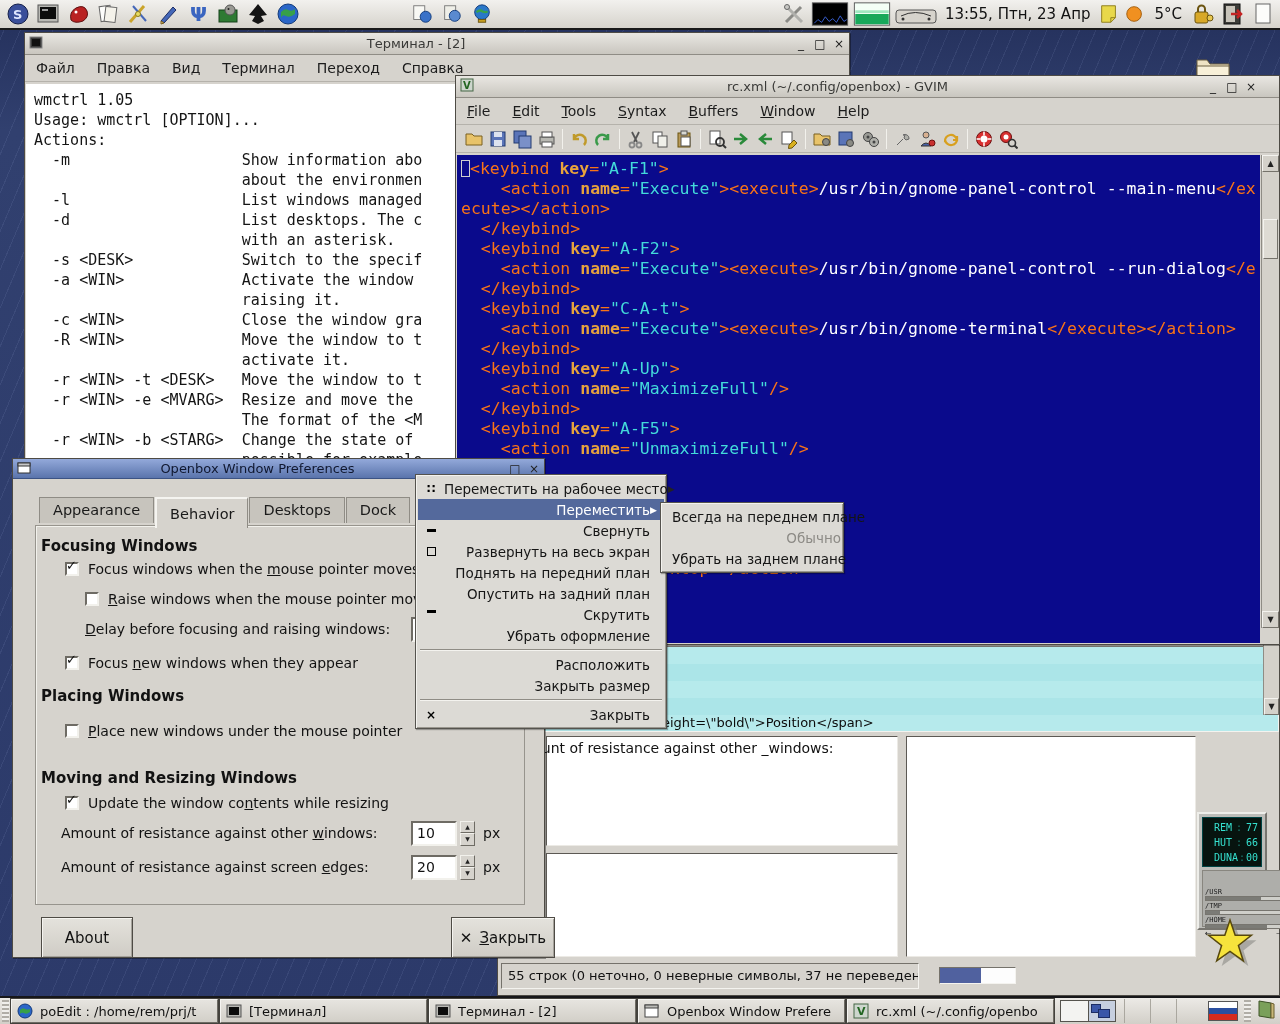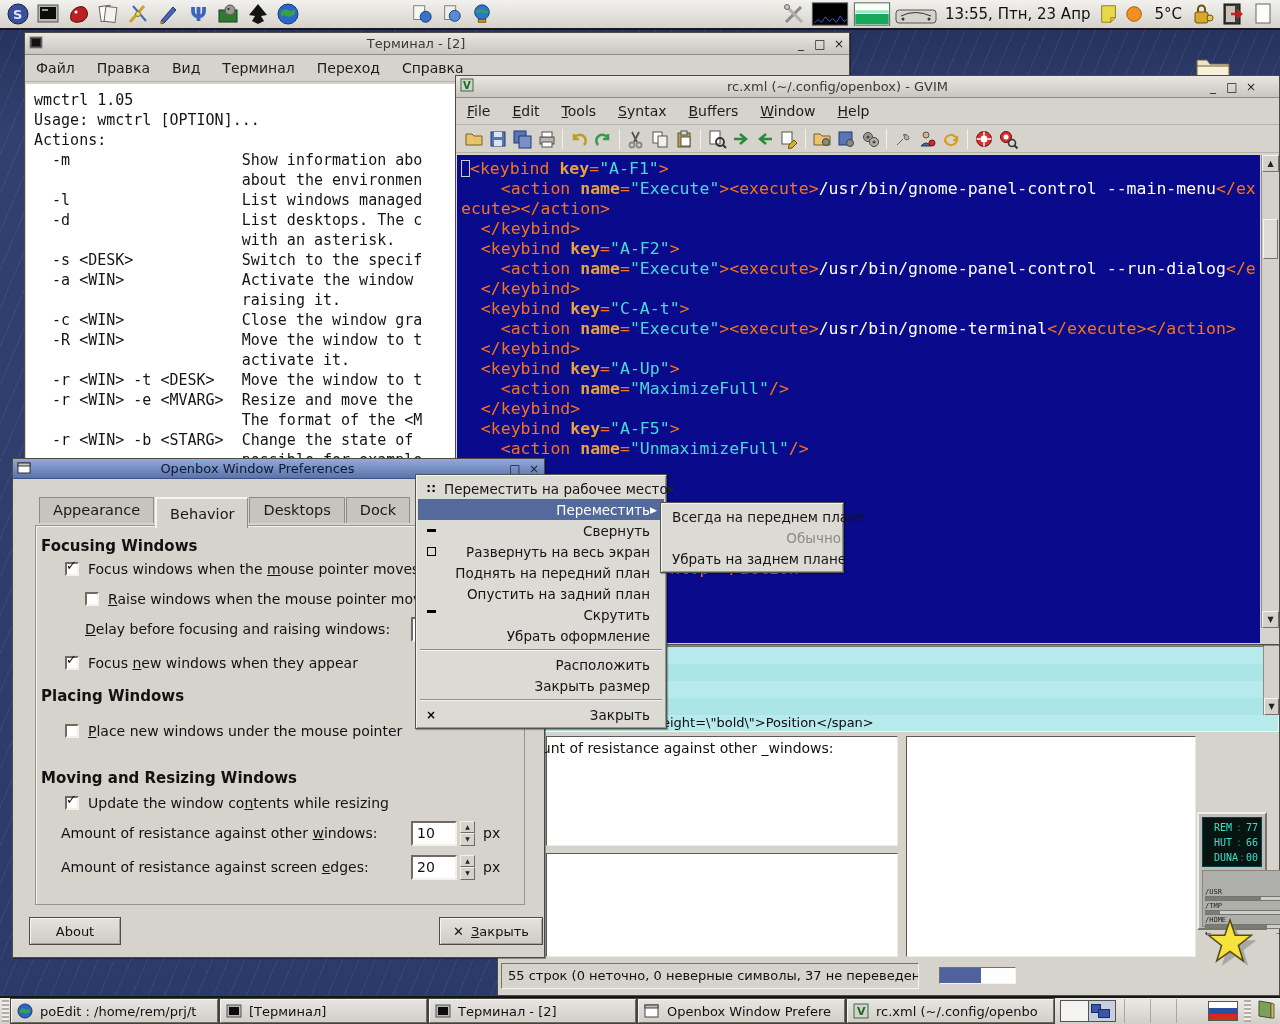--- a/index.html
+++ b/index.html
@@ -89,23 +89,23 @@
   .cbrow { position:absolute; display:flex; align-items:center; white-space:nowrap; }
   .cb { width:14px; height:14px; background:#fff; border:2px solid;
     border-color:#6e6b64 #f2f1ec #f2f1ec #6e6b64; margin-right:9px; position:relative; flex:none; }
   .cb .chk { position:absolute; left:-1px; top:-6px; font-size:13px; font-weight:bold; color:#101010; }
   .cbl, .srl { font-size:14px; color:#121212; }
   .inbox { background:#fff; border:2px solid; border-color:#6e6b64 #f2f1ec #f2f1ec #6e6b64;
     height:25px; font-size:14px; color:#111; padding:2px 4px; }
   .spinner { width:15px; height:25px; display:flex; flex-direction:column; margin-left:1px; }
   .spb { flex:1; background:#d6d3cd; border:1px solid; border-color:#f2f1ec #6e6b64 #6e6b64 #f2f1ec;
     font-size:6px; line-height:9px; text-align:center; color:#222; }
-  .gbtn { position:absolute; height:28px; background:linear-gradient(#e4e2dc,#cfccc5);
+  .gbtn { position:absolute; height:41px; background:linear-gradient(#e4e2dc,#cfccc5);
     border:1px solid #4e4b45; box-shadow:inset 1px 1px 0 #f5f4f0, inset -1px -1px 0 #a5a29b;
-    font-size:13px; color:#121212; display:flex; align-items:center; justify-content:center; }
+    font-size:15px; color:#121212; display:flex; align-items:center; justify-content:center;margin-left:12px; }
 
   
   .omenu { position:absolute; background:#dcdad5; border:1px solid #55534e;
     box-shadow:inset 1px 1px 0 #f4f3ef, inset -1px -1px 0 #9a978f, 1px 1px 1px rgba(0,0,0,.3);
     padding:3px 2px; }
   .mitem { height:21px; display:flex; align-items:center; font-size:13.5px; color:#151515; }
   .mico { width:26px; flex:none; text-align:center; font-weight:bold; font-size:12px; color:#000;
     display:flex; align-items:center; justify-content:center; }
   .mlab { flex:1; white-space:nowrap;text-align:right; }
   .marr { width:14px; font-size:9px; color:#222; flex:none; }

